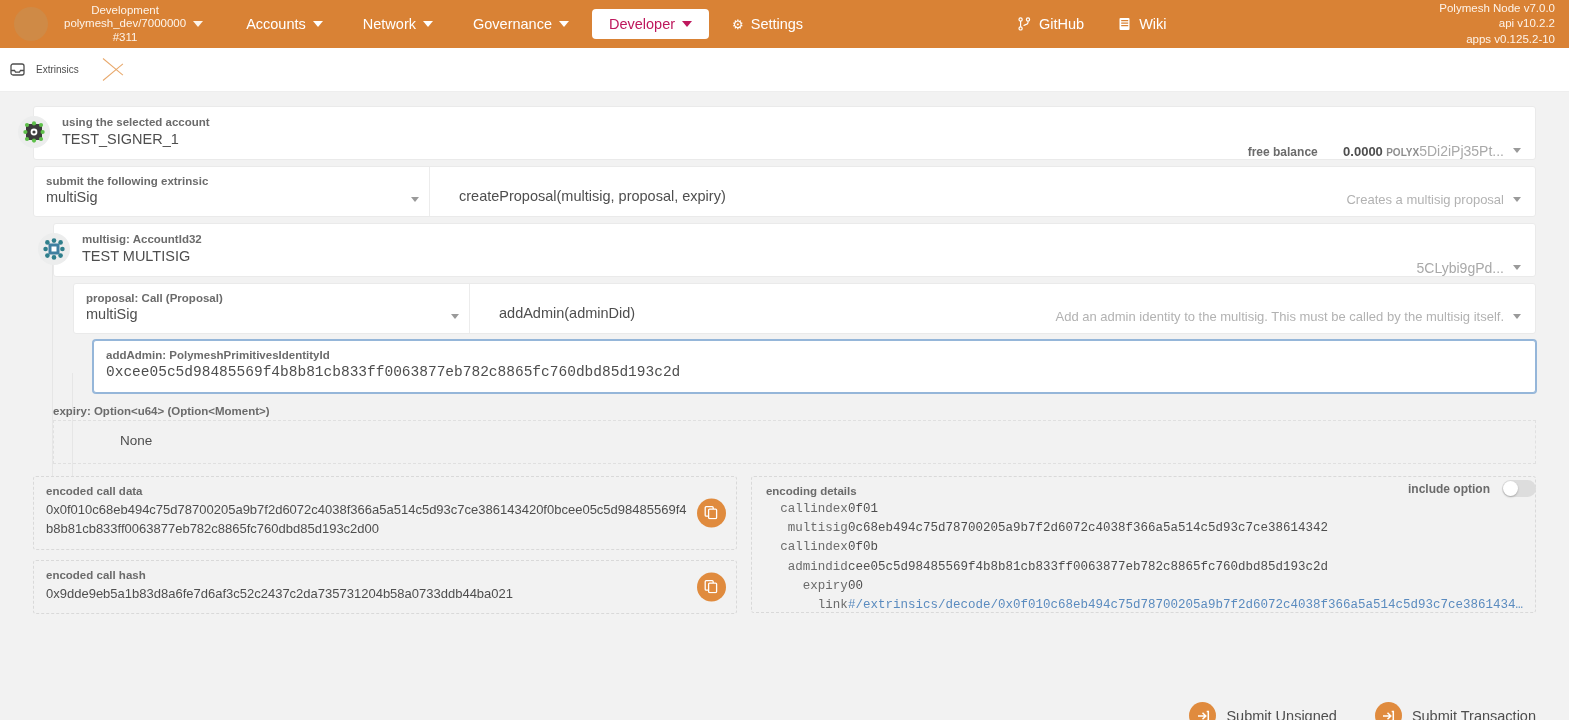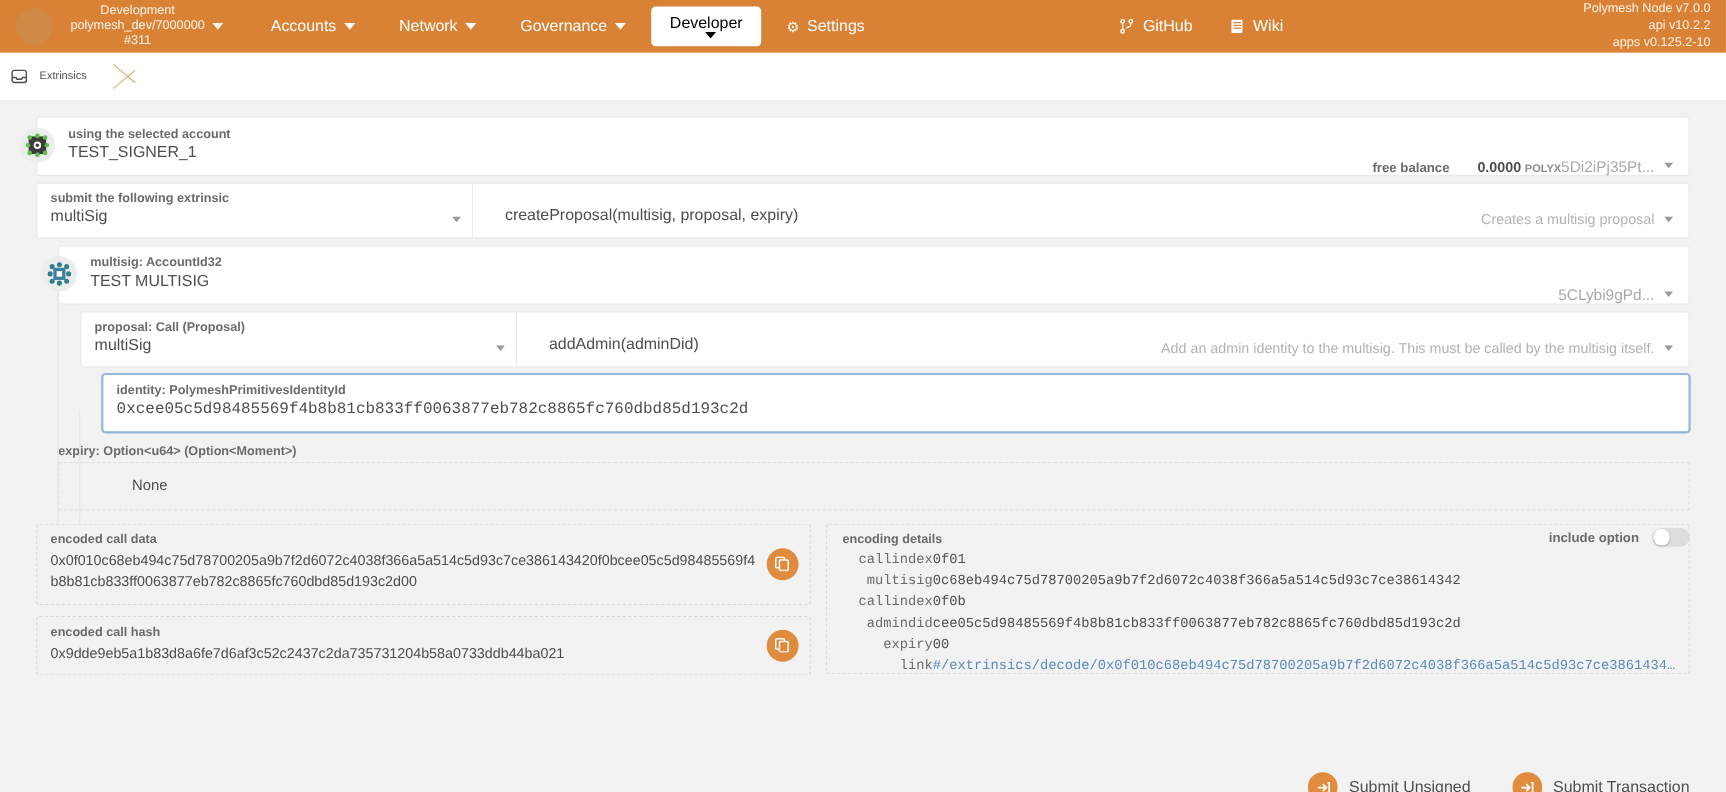--- a/index.html
+++ b/index.html
@@ -54,21 +54,21 @@
     padding: 7px 17px;
     border-radius: 4px;
     font-size: 14.5px;
     color: #fff;
     display: flex;
     align-items: center;
     white-space: nowrap;
     margin-right: 6px;
     cursor: pointer;
   }
-  .navitem.active { background: #fff; color: #000000; flex-direction: column; }
+  .navitem.active { background: #fff; color: #be185d; }
   .navitem .gear { margin-right: 7px; font-size: 13px; }
   .right-links {
     position: absolute;
     left: 1018px;
     display: flex;
     align-items: center;
     font-size: 14.5px;
   }
   .right-links .lnk { display: flex; align-items: center; margin-right: 34px; cursor: pointer; }
   .right-links .lnk svg { margin-right: 8px; }
@@ -476,21 +476,21 @@
           </div>
           <div class="hint">
             <span>Add an admin identity to the multisig. This must be called by the multisig itself.</span>
             <span class="tiny-caret"></span>
           </div>
         </div>
       </div>
 
       <div class="nest">
         <div class="param-card focus">
-          <div class="lbl">identity: PolymeshPrimitivesIdentityId</div>
+          <div class="lbl">addAdmin: PolymeshPrimitivesIdentityId</div>
           <div class="val mono">0xcee05c5d98485569f4b8b81cb833ff0063877eb782c8865fc760dbd85d193c2d</div>
         </div>
       </div>
     </div>
   </div>
 
   <div>
     <div class="expiry-label">expiry: Option&lt;u64&gt; (Option&lt;Moment&gt;)</div>
     <div class="none-box">
       <span>None</span>

